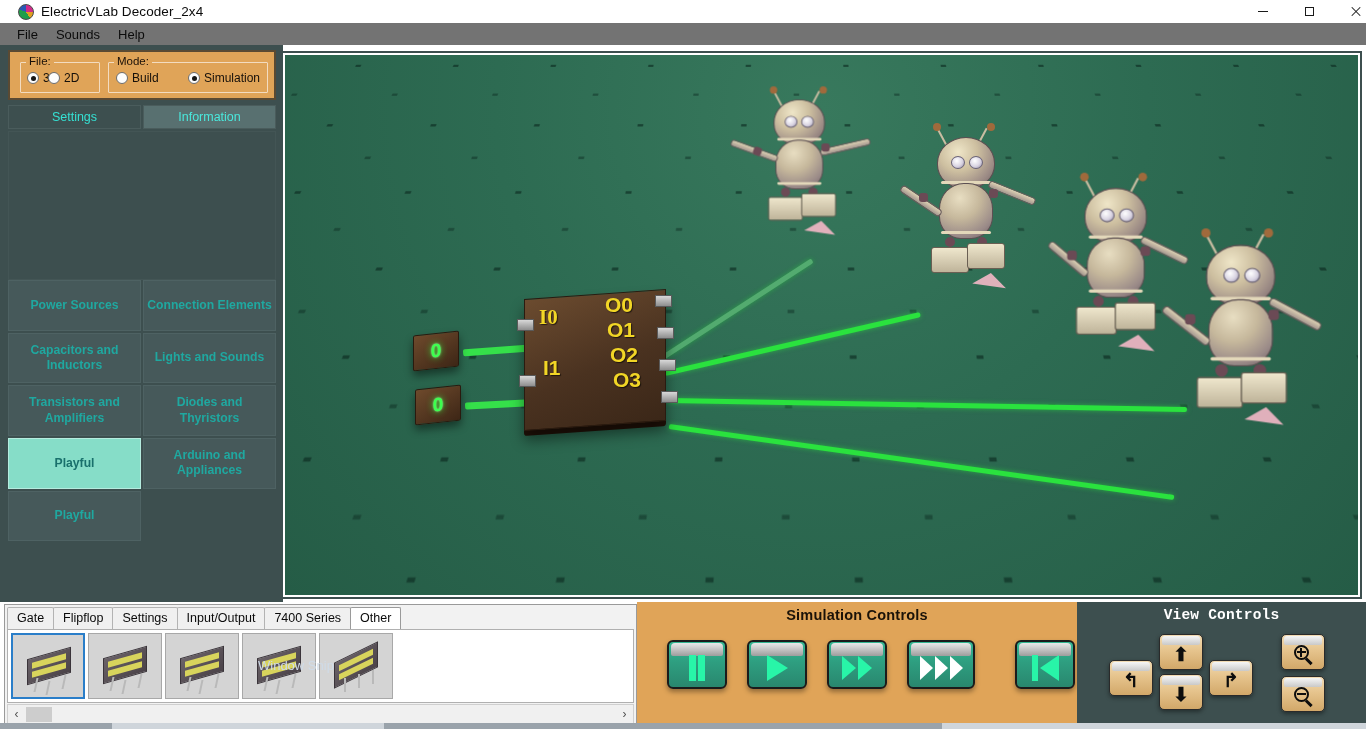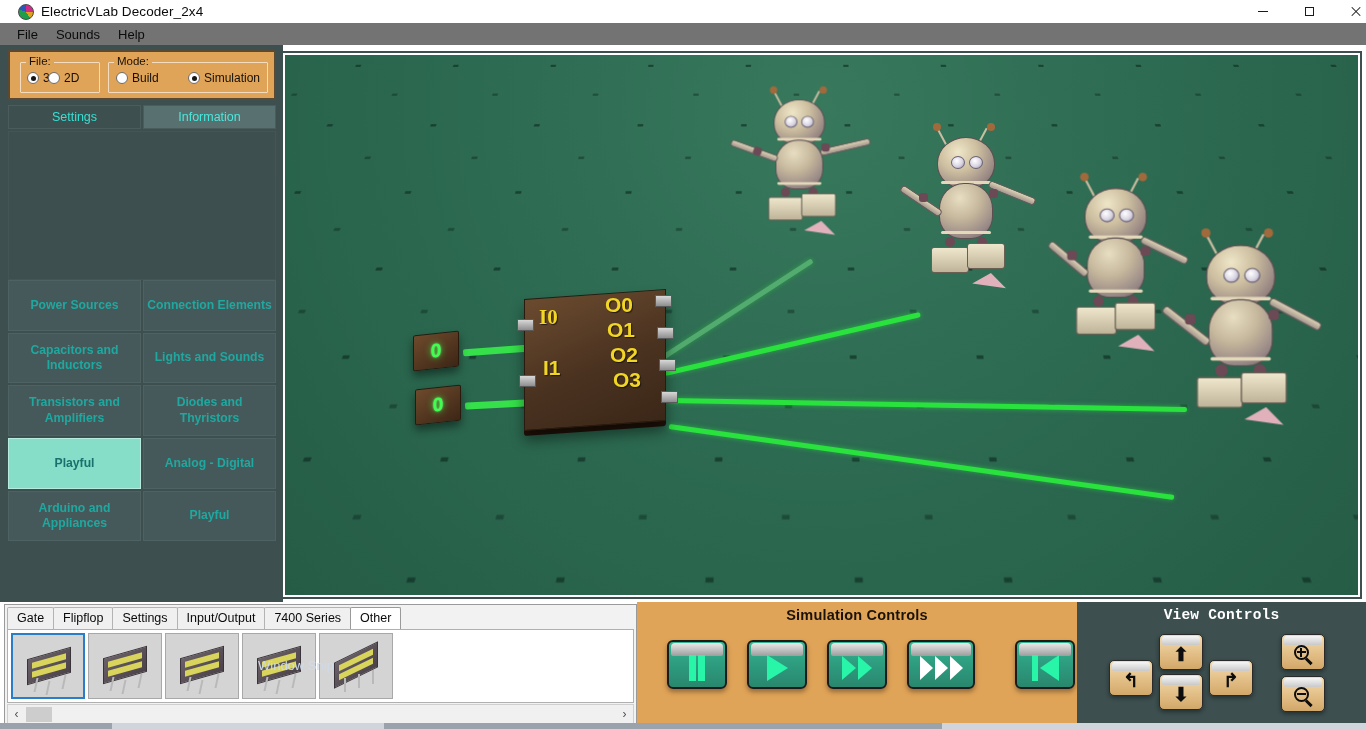--- a/index.html
+++ b/index.html
@@ -368,21 +368,20 @@
     <div class="infoarea"></div>
 
     <div class="catgrid">
       <div class="catbtn">Power Sources</div>
       <div class="catbtn">Connection Elements</div>
       <div class="catbtn">Capacitors and Inductors</div>
       <div class="catbtn">Lights and Sounds</div>
       <div class="catbtn">Transistors and Amplifiers</div>
       <div class="catbtn">Diodes and Thyristors</div>
       <div class="catbtn active">Playful</div>
-      <div class="catbtn">Analog - Digital</div>
       <div class="catbtn">Arduino and Appliances</div>
       <div class="catbtn">Playful</div>
     </div>
   </div>
 
   <div class="viewport-frame">
     <div class="viewport">
       <div class="board-holes"></div>
 
       <div class="wire dim" style="left:378px; top:300px; width:178px; transform:rotate(-33deg);"></div>

